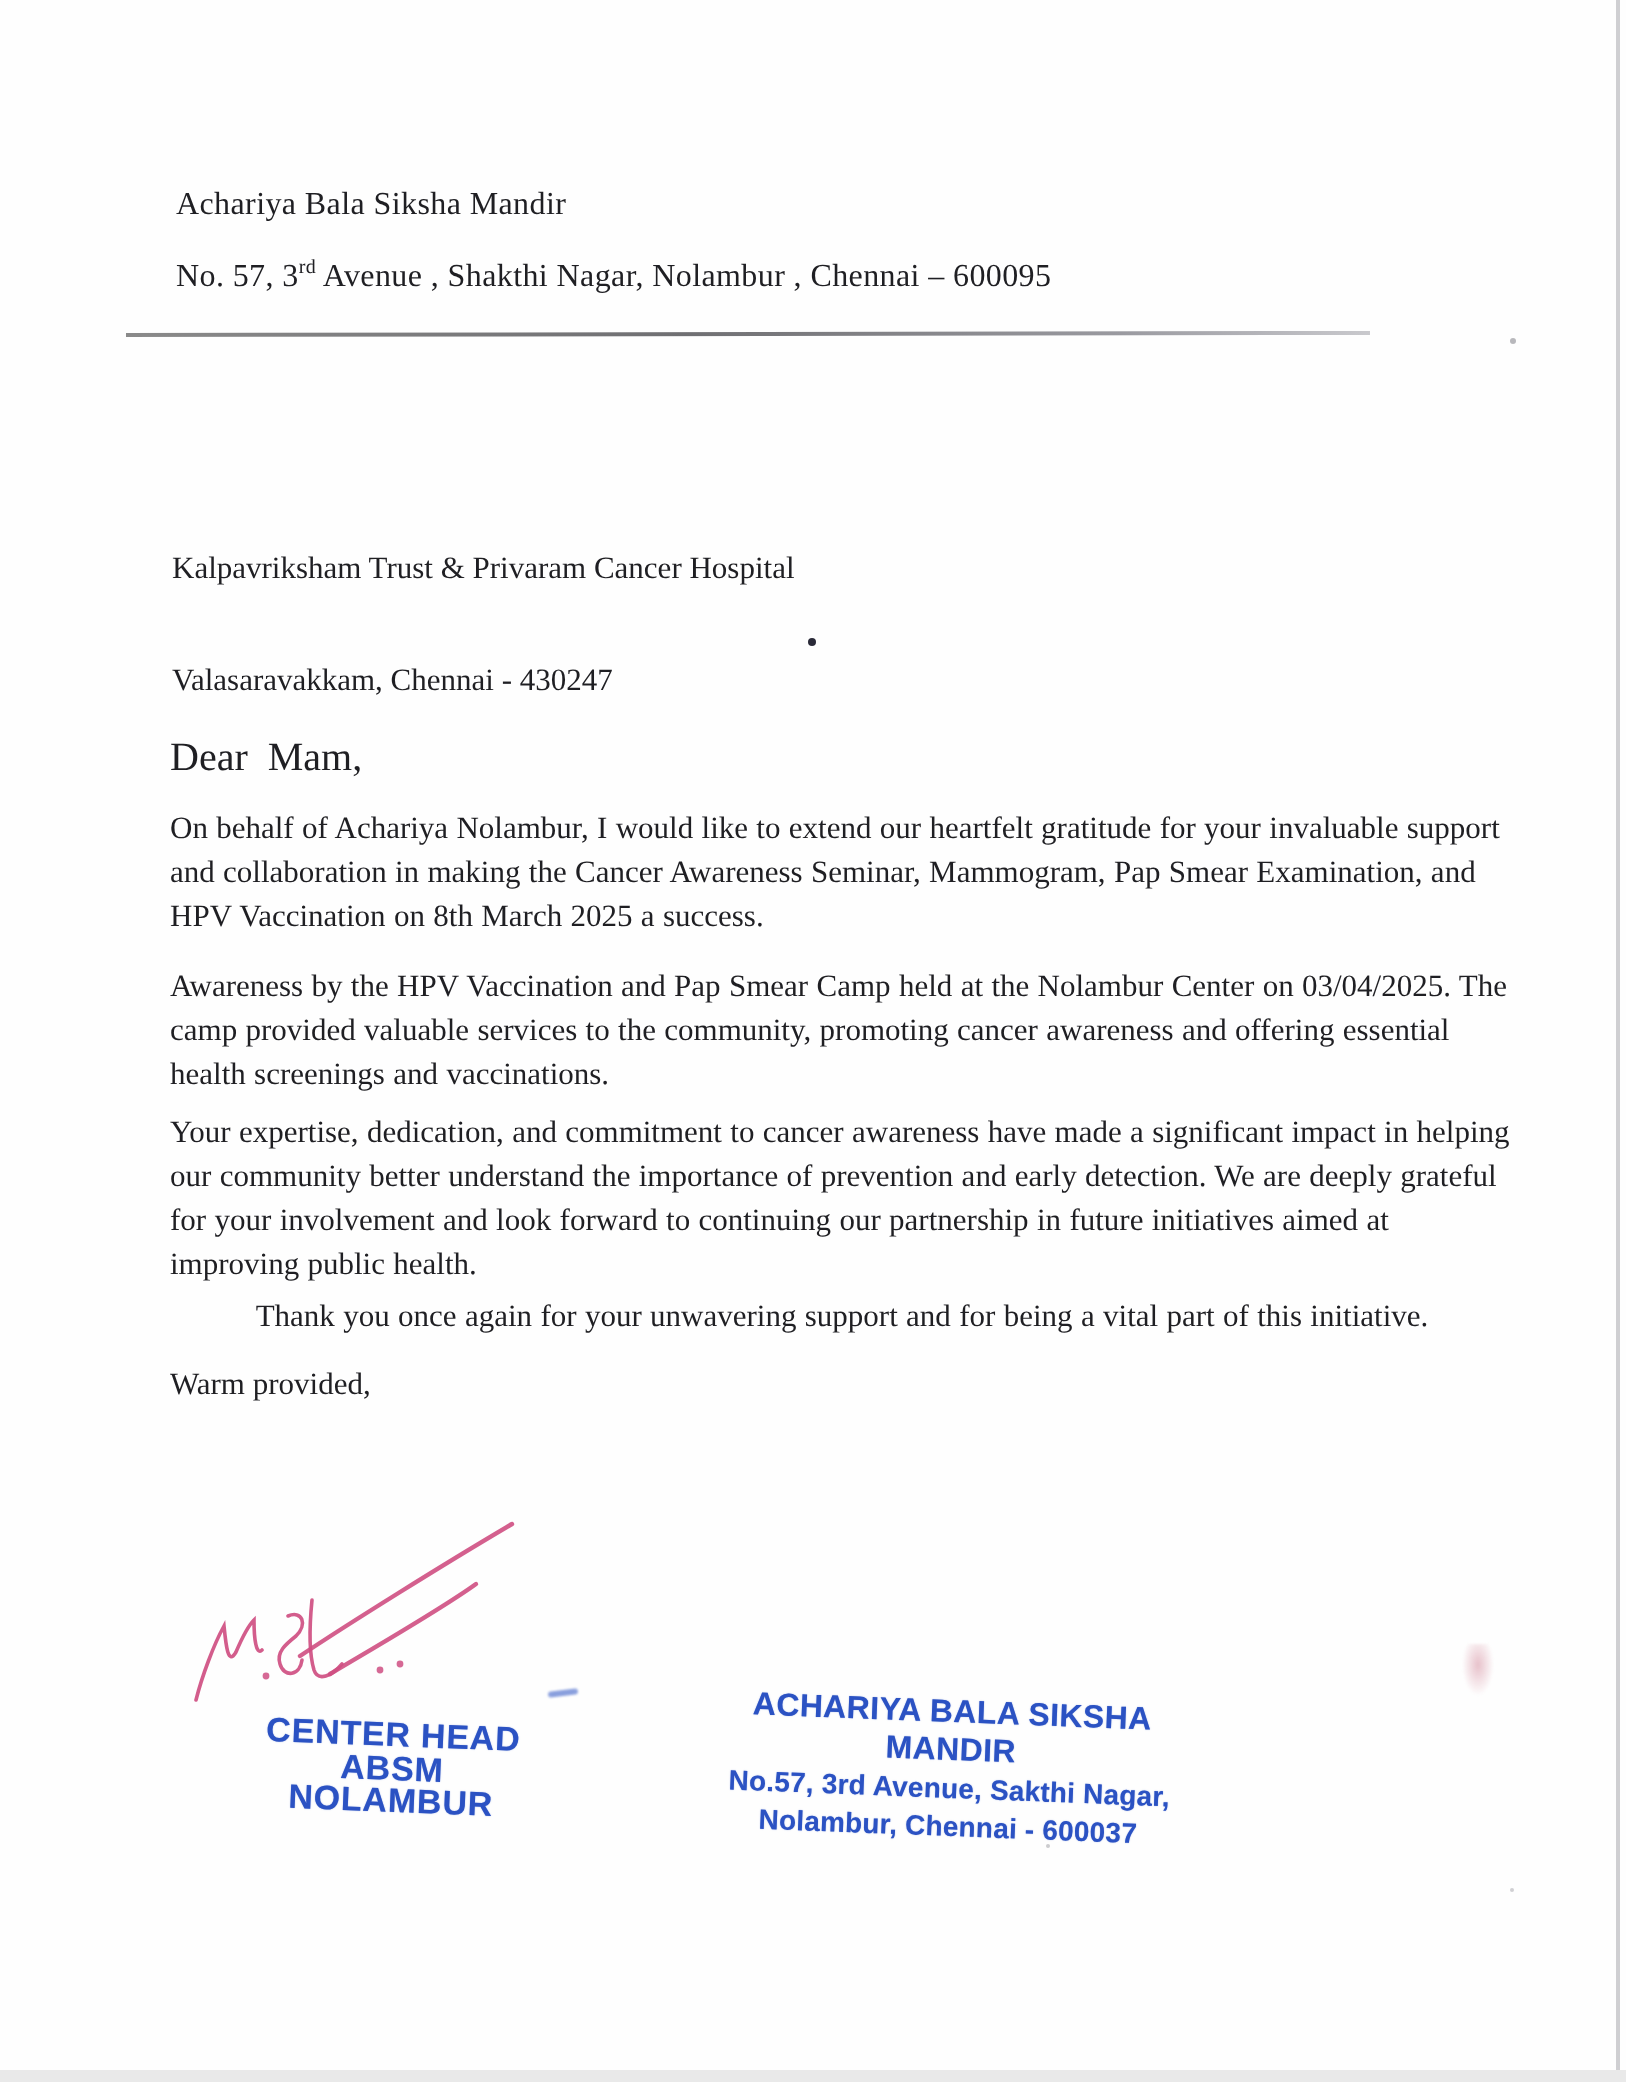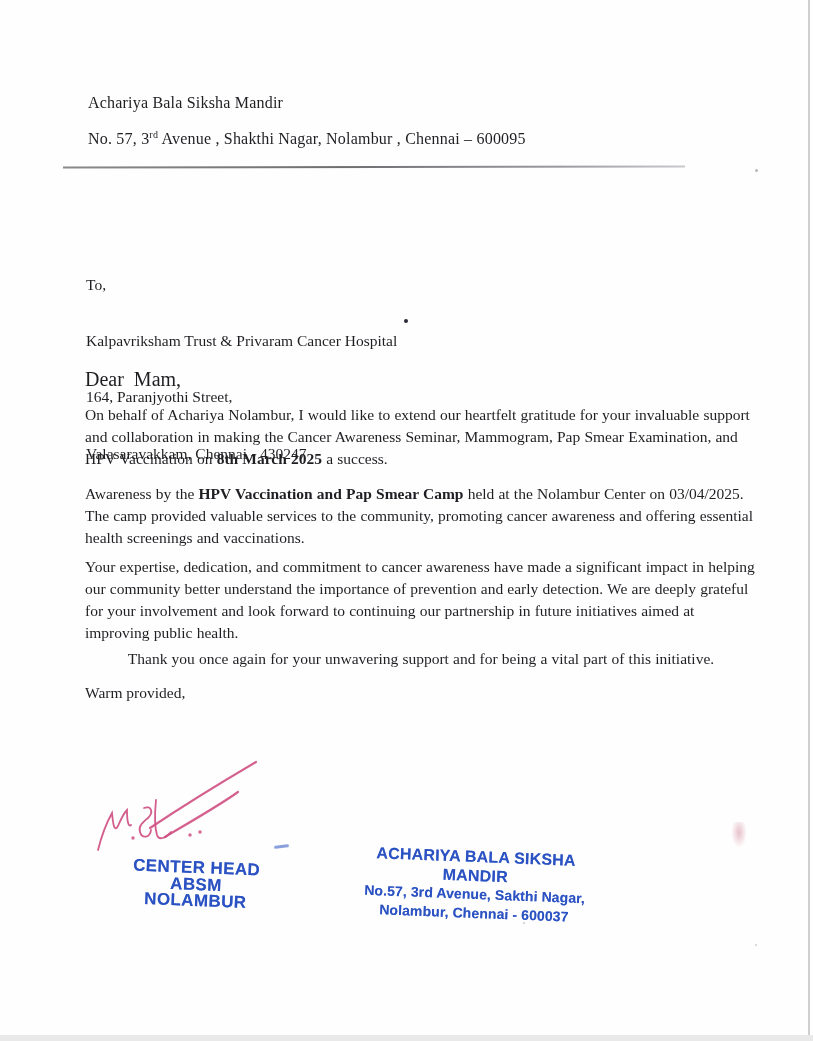--- a/index.html
+++ b/index.html
@@ -44,21 +44,21 @@
   
   .salutation{
     position:absolute;left:85px;top:368px;
     font-size:20px;white-space:pre;
   }
   .para{
     position:absolute;left:85px;width:672px;margin:0;
     font-size:15.5px;line-height:22px;text-align:left;
     word-spacing:0.3px;
   }
-  .para b{font-weight:bold;}
+  .para b{font-weight:normal;}
   .p1{top:404px;}
   .p2{top:483px;}
   .p3{top:556px;}
   .p4{top:648px;text-align:center;}
   .closing{
     position:absolute;left:85px;top:684px;
     font-size:15.5px;
   }
   
   .signature{
@@ -115,23 +115,21 @@
 </head>
 <body>
 
 <div class="page">
 
   <div class="org-name">Achariya Bala Siksha Mandir</div>
   <div class="org-address"><span>No. 57, 3</span><sup>rd</sup><span> Avenue , Shakthi Nagar, Nolambur , Chennai – 600095</span></div>
   <div class="header-rule"></div>
 
   <div class="recipient">
-    <div>To,</div>
     <div>Kalpavriksham Trust &amp; Privaram Cancer Hospital</div>
-    <div>164, Paranjyothi Street,</div>
     <div>Valasaravakkam, Chennai - 430247</div>
   </div>
   <span class="ink-dot"></span>
 
   <div class="salutation">Dear  Mam,</div>
 
   <p class="para p1"><span>On behalf of Achariya Nolambur, I would like to extend our heartfelt gratitude for your invaluable support and collaboration in making the Cancer Awareness Seminar, Mammogram, Pap Smear Examination, and HPV Vaccination on </span><b>8th March 2025</b><span> a success.</span></p>
 
   <p class="para p2"><span>Awareness by the </span><b>HPV Vaccination and Pap Smear Camp</b><span> held at the Nolambur Center on 03/04/2025. The camp provided valuable services to the community, promoting cancer awareness and offering essential health screenings and vaccinations.</span></p>
 

